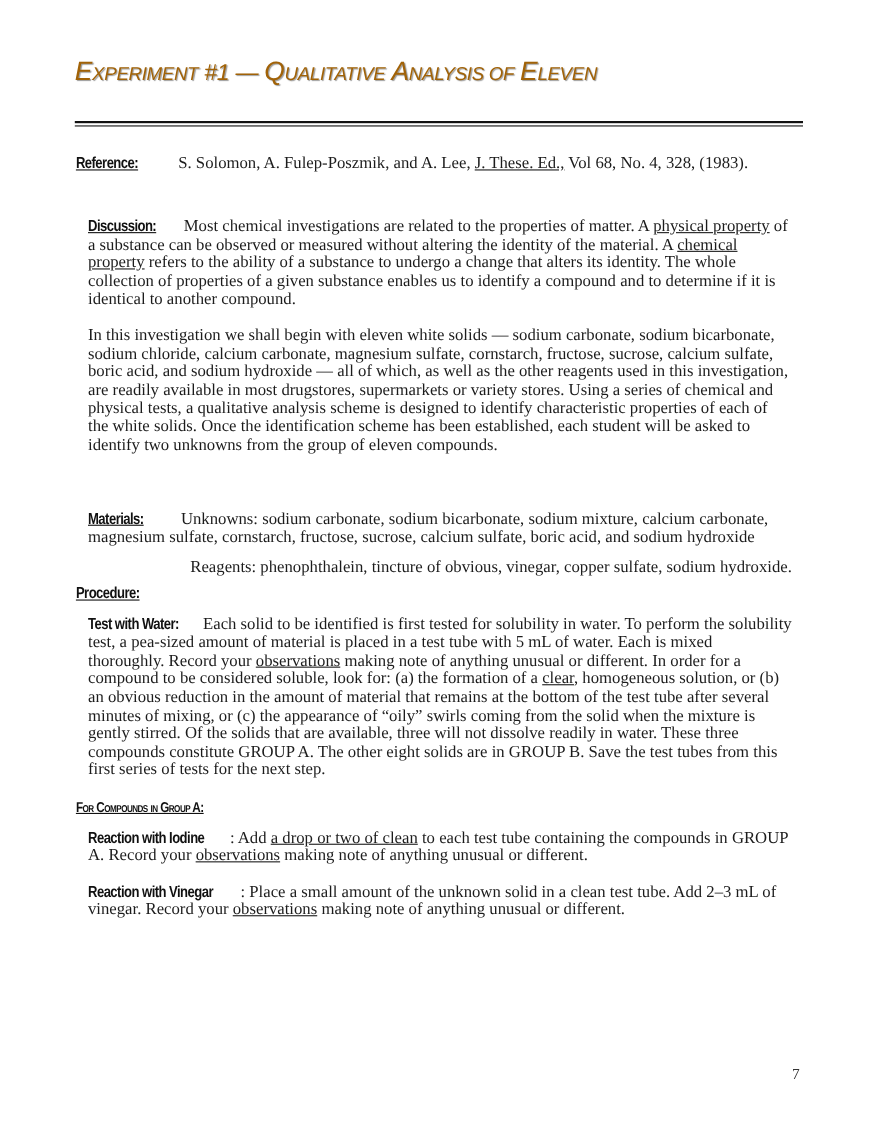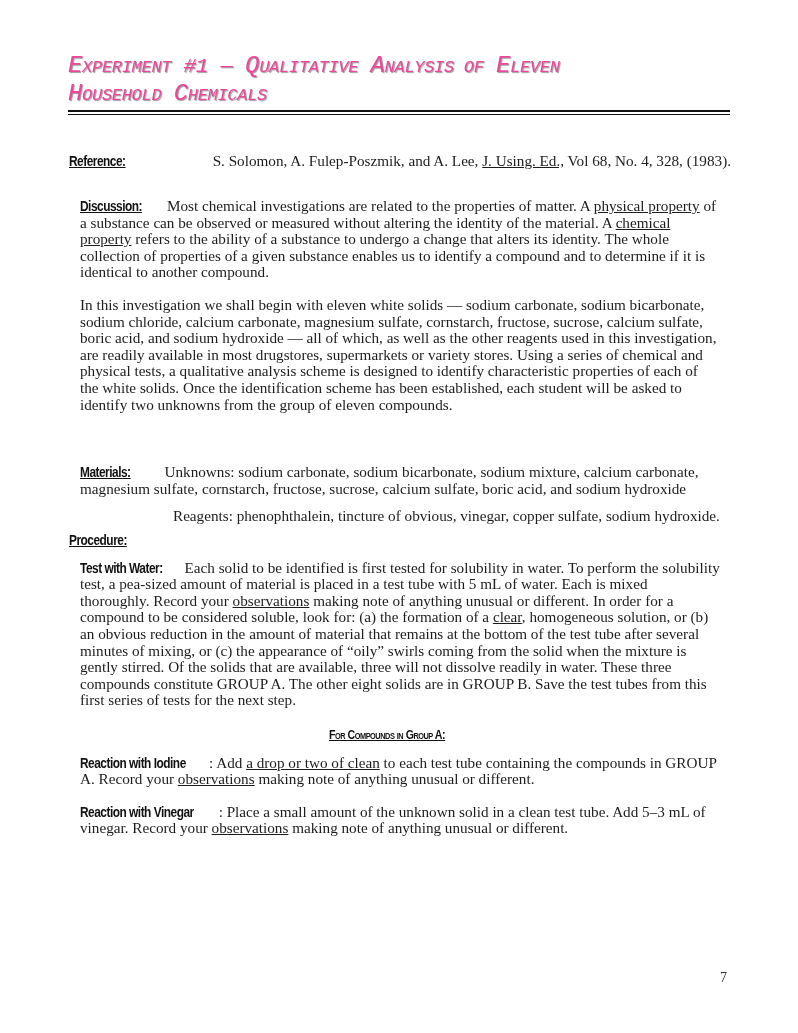--- a/index.html
+++ b/index.html
@@ -1,21 +1,21 @@
 <!DOCTYPE html>
 <html><head>
   <meta charset="utf-8">
   <style>
     html, body { margin: 0; padding: 0; background: #ffffff; }
     body { width: 798px; height: 1033px; position: relative; overflow: hidden; color: #1a1a1a; }
     .page { position: absolute; left: 0; top: 0; width: 798px; height: 1033px; }
     .title {
       position: absolute; left: 68px; top: 53px; width: 670px;
-      font-family: Liberation Mono, monospace;
-      font-style: italic; font-size: 21px; line-height: 26px; color: #ec4899;
+      font-family: Liberation Sans, sans-serif;
+      font-style: italic; font-size: 21px; line-height: 26px; color: #a16207;
       text-shadow: 1px 1px 1px #9a9a9a; letter-spacing: -0.3px;
     }
     .title .cap { font-size: 24px; }
     .title .sc { font-size: 17px; text-transform: uppercase; }
     .rule { position: absolute; left: 68px; width: 662px; height: 2px; background: #111; }
     .rule.r1 { top: 110px; }
     .rule.r2 { top: 114px; height: 1px; }
     .body {
       font-family: "Liberation Serif", "DejaVu Serif", serif;
       font-size: 15.2px; line-height: 16.6px; color: #1c1c1c;
@@ -34,44 +34,43 @@
     .p { margin: 11px; }
     .pagenum { position: absolute; left: 720px; top: 970px; font-family: "Liberation Serif", serif; font-size: 14px; color: #333; }
   </style>
 </head>
 <body>
 
 <div class="page">
 
   <div class="title">
     <div><span class="cap">E</span><span class="sc">XPERIMENT</span><span> #1 — </span><span class="cap">Q</span><span class="sc">UALITATIVE</span><span> </span><span class="cap">A</span><span class="sc">NALYSIS OF</span><span> </span><span class="cap">E</span><span class="sc">LEVEN</span></div>
-    <div><span class="cap">H</span><span class="sc">OUSEHOLD</span><span> </span><span class="cap">C</span><span class="sc">HEMICALS</span></div>
   </div>
   <div class="rule r1"></div>
   <div class="rule r2"></div>
 
-  <div class="block body" style="top:153px;text-align:right;">
+  <div class="block body" style="top:141px;">
     <span class="hd u ref-label">Reference:</span>
-    <div class="ref-text"><span>S. Solomon, A. Fulep-Poszmik, and A. Lee, </span><span class="u">J. Using. Ed.,</span><span> Vol 68, No. 4, 328, (1983).</span></div>
+    <div class="ref-text"><span>S. Solomon, A. Fulep-Poszmik, and A. Lee, </span><span class="u">J. These. Ed.,</span><span> Vol 68, No. 4, 328, (1983).</span></div>
   </div>
 
   <div class="block body" style="top:187px;">
     <p class="p"><span class="hd u">Discussion:</span>&nbsp;&nbsp;&nbsp;<span>Most chemical investigations are related to the properties of matter.  A </span><span class="u">physical property</span><span> of a substance can be observed or measured without altering the identity of the material.  A </span><span class="u">chemical property</span><span> refers to the ability of a substance to undergo a change that alters its identity.  The whole collection of properties of a given substance enables us to identify a compound and to determine if it is identical to another compound.</span></p>
     <p class="p" style="margin-top:16px;">In this investigation we shall begin with eleven white solids — sodium carbonate, sodium bicarbonate, sodium chloride, calcium carbonate, magnesium sulfate, cornstarch, fructose, sucrose, calcium sulfate, boric acid, and sodium hydroxide — all of which, as well as the other reagents used in this investigation, are readily available in most drugstores, supermarkets or variety stores. Using a series of chemical and physical tests, a qualitative analysis scheme is designed to identify characteristic properties of each of the white solids.  Once the identification scheme has been established, each student will be asked to identify two unknowns from the group of eleven compounds.</p>
   </div>
 
   <div class="block body" style="top:453px;">
     <p class="p"><span class="hd u">Materials:</span>&nbsp;&nbsp;&nbsp;&nbsp;&nbsp;&nbsp;<span>Unknowns:  sodium carbonate, sodium bicarbonate, sodium mixture, calcium carbonate, magnesium sulfate, cornstarch, fructose, sucrose, calcium sulfate, boric acid, and sodium hydroxide</span></p>
     <p class="p"><span style="display:inline-block;width:93px;"></span><span>Reagents:  phenophthalein, tincture of obvious, vinegar, copper sulfate, sodium hydroxide.</span></p>
   </div>
 
   <div class="block body" style="top:532px;">
     <div><span class="hd u">Procedure:</span></div>
     <p class="p"><span class="hd">Test with Water:</span><span>  Each solid to be identified is first tested for solubility in water.  To perform the solubility test, a pea-sized amount of material is placed in a test tube with 5 mL of water.  Each is mixed thoroughly.  Record your </span><span class="u">observations</span><span> making note of anything unusual or different.  In order for a compound to be considered soluble, look for:  (a) the formation of a </span><span class="u">clear</span><span>, homogeneous solution, or (b) an obvious reduction in the amount of material that remains at the bottom of the test tube after several minutes of mixing, or (c) the appearance of “oily” swirls coming from the solid when the mixture is gently stirred.  Of the solids that are available, three will not dissolve readily in water.  These three compounds constitute GROUP A.  The other eight solids are in GROUP B.  Save the test tubes from this first series of tests for the next step.</span></p>
 
-    <div style="margin-top:17px;text-align:center;"><span class="hd u" style="font-variant:small-caps;font-size:13px;">For Compounds in Group A:</span></div>
+    <div style="margin-top:17px;"><span class="hd u" style="font-variant:small-caps;font-size:13px;">For Compounds in Group A:</span></div>
     <p class="p"><span class="hd">Reaction with Iodine</span><span>:  Add </span><span class="u">a drop or two of clean</span><span> to each test tube containing the compounds in GROUP A.  Record your </span><span class="u">observations</span><span> making note of anything unusual or different.</span></p>
 
-    <p class="p" style="margin-top:16px;"><span class="hd">Reaction with Vinegar</span><span>:  Place a small amount of the unknown solid in a clean test tube.  Add 5–3 mL of vinegar.  Record your </span><span class="u">observations</span><span> making note of anything unusual or different.</span></p>
+    <p class="p" style="margin-top:16px;"><span class="hd">Reaction with Vinegar</span><span>:  Place a small amount of the unknown solid in a clean test tube.  Add 2–3 mL of vinegar.  Record your </span><span class="u">observations</span><span> making note of anything unusual or different.</span></p>
   </div>
 
   <div class="pagenum">7</div>
 </div>
 
 </body></html>

